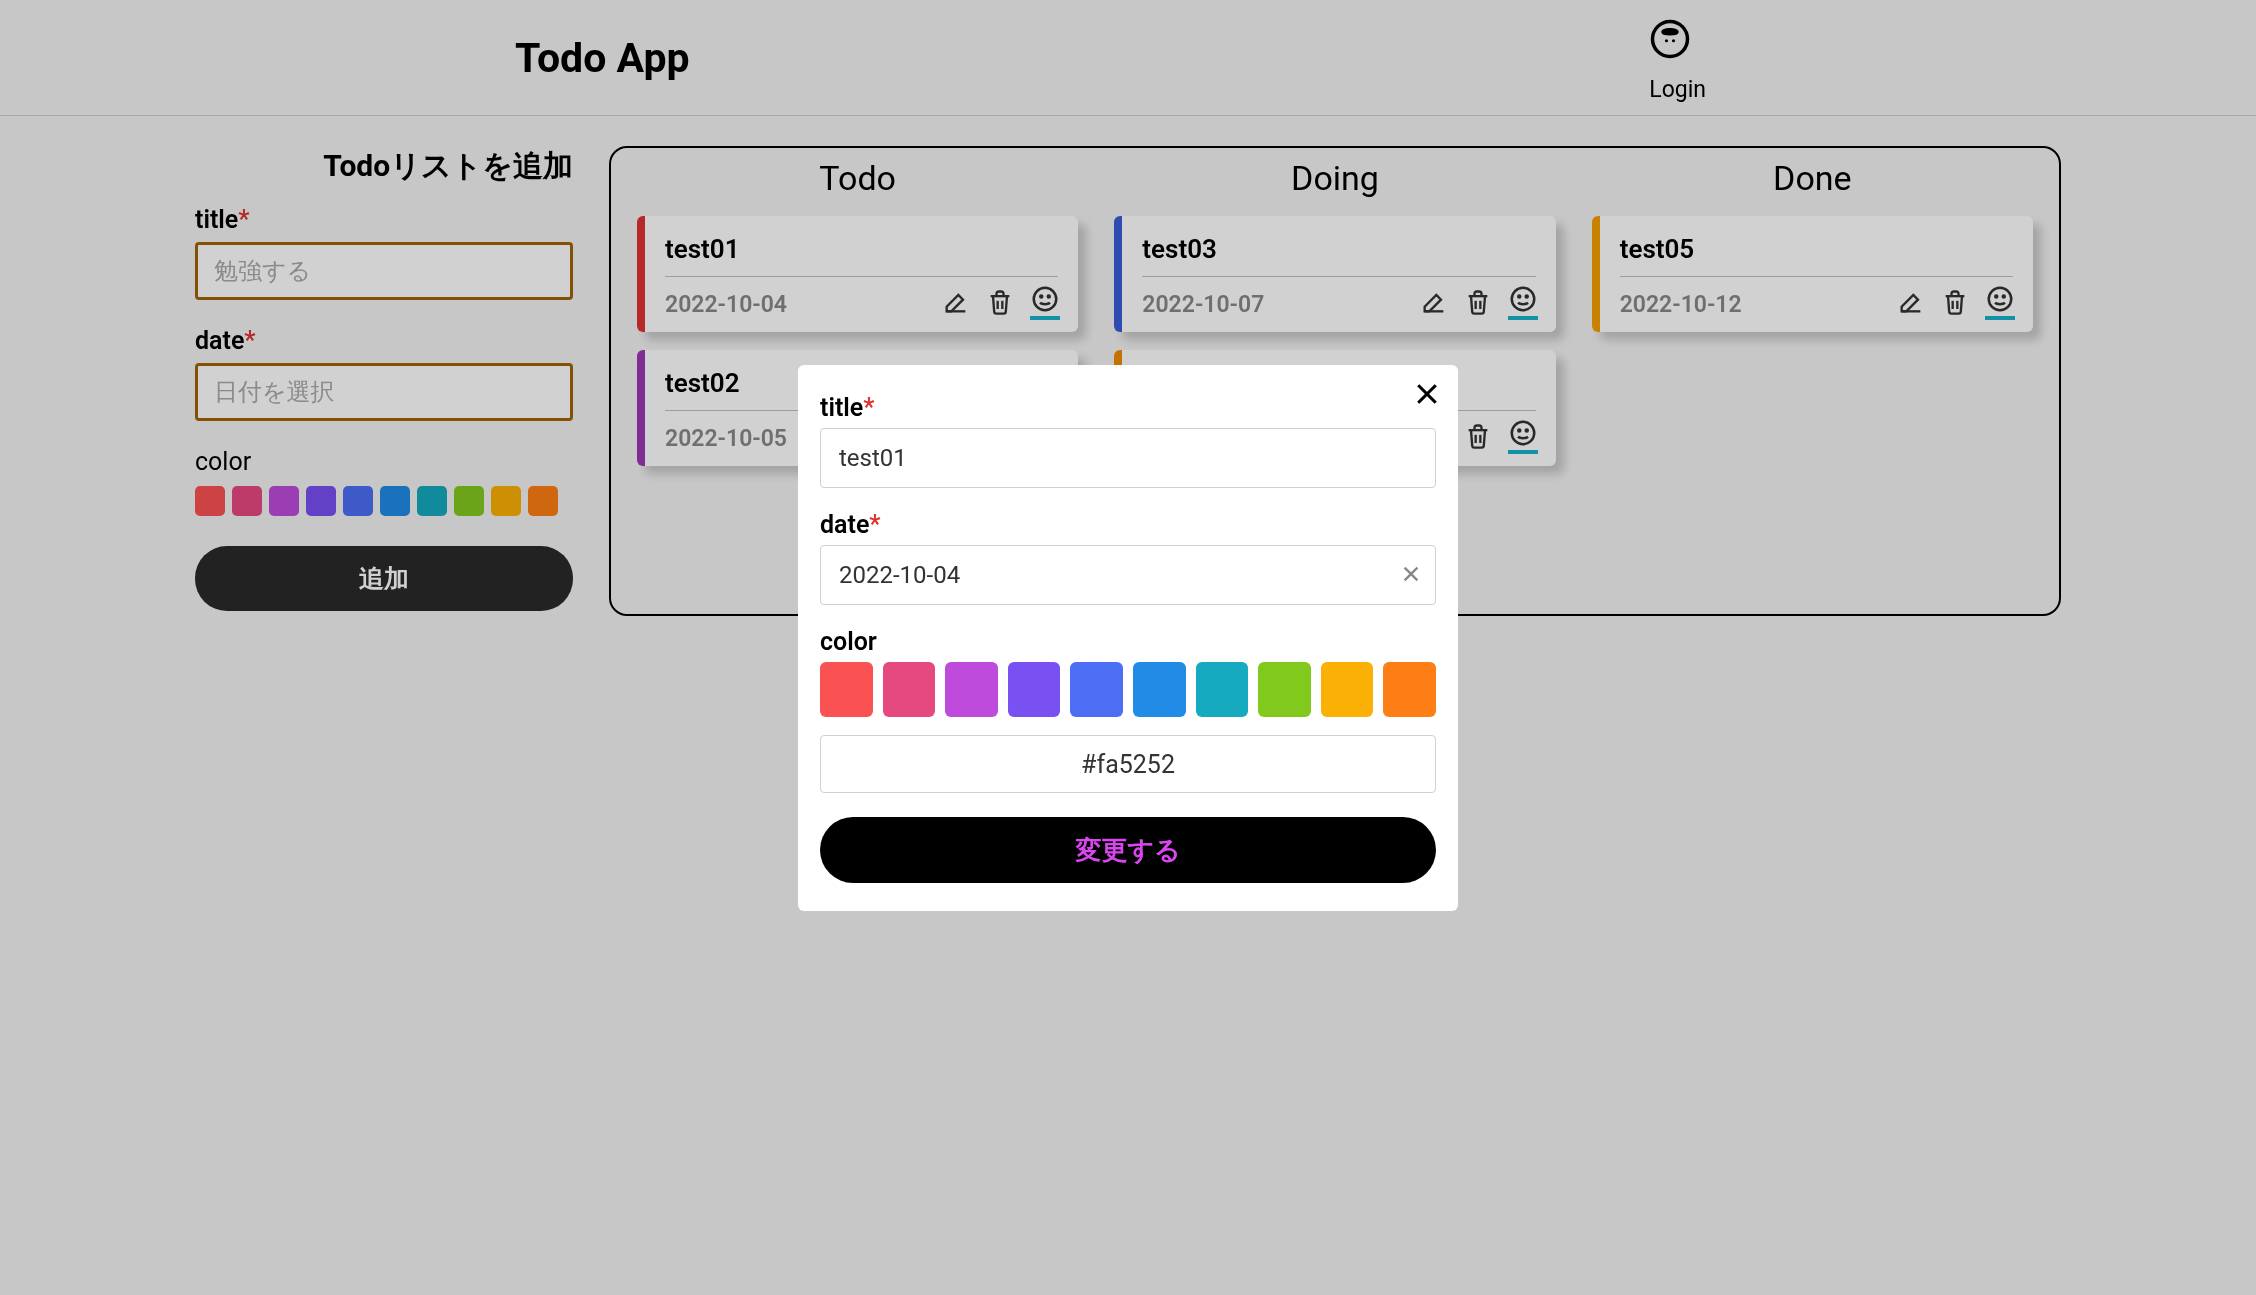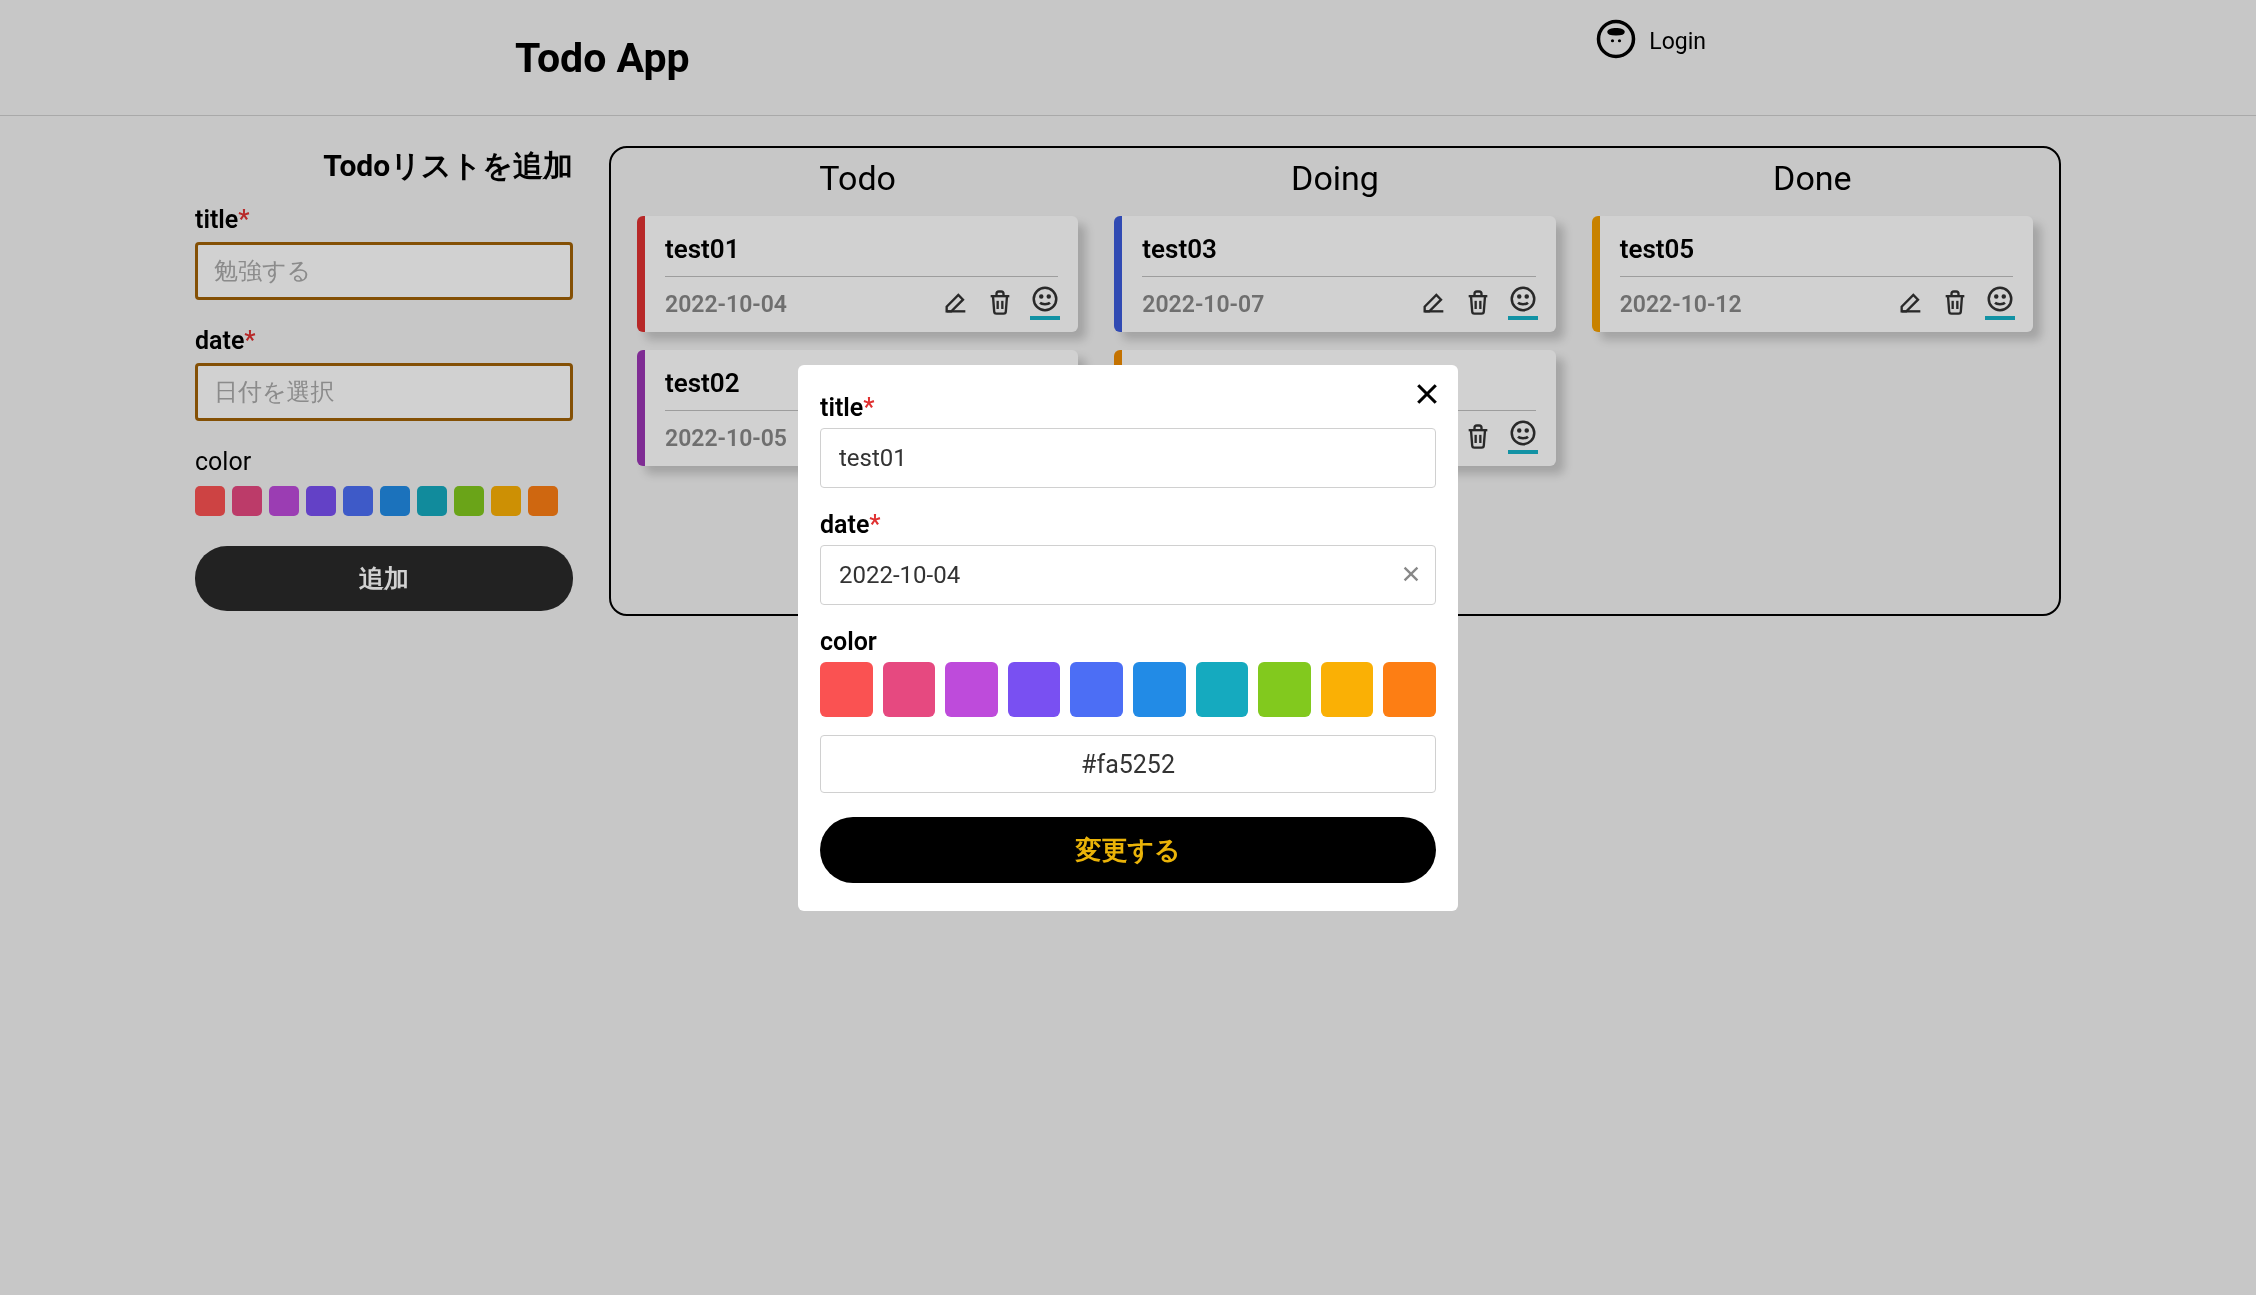--- a/index.html
+++ b/index.html
@@ -23,21 +23,21 @@
 }
 .header-title {
   font-size: 41px;
   font-weight: 700;
 }
 .header-login {
   position: absolute;
   right: 550px;
   top: 18px;
   display: flex;
-  align-items: center;
+  flex-direction: column;
   cursor: pointer;
   gap: 12px;
 }
 .header-login svg { width: 42px; height: 42px; }
 .header-login-label {
   font-size: 23px;
   margin-top: 4px;
 }
 
 
@@ -216,21 +216,21 @@
   align-items: center;
   justify-content: center;
   font-size: 25px;
   color: #333;
   margin-bottom: 24px;
 }
 .modal-submit {
   width: 100%;
   height: 66px;
   background: #000;
-  color: #eab308;
+  color: #d946ef;
   border: none;
   border-radius: 33px;
   font-size: 26px;
   font-weight: 700;
   cursor: pointer;
 }
 
 
 svg { display: block; }
 </style>

